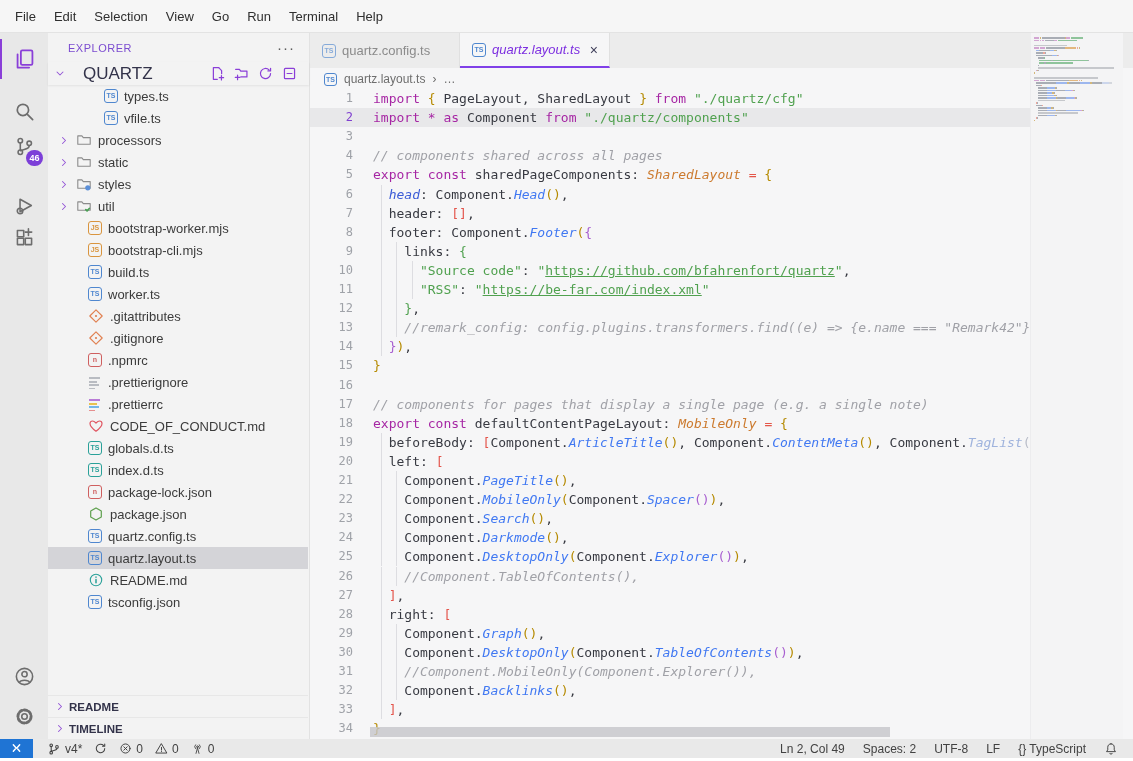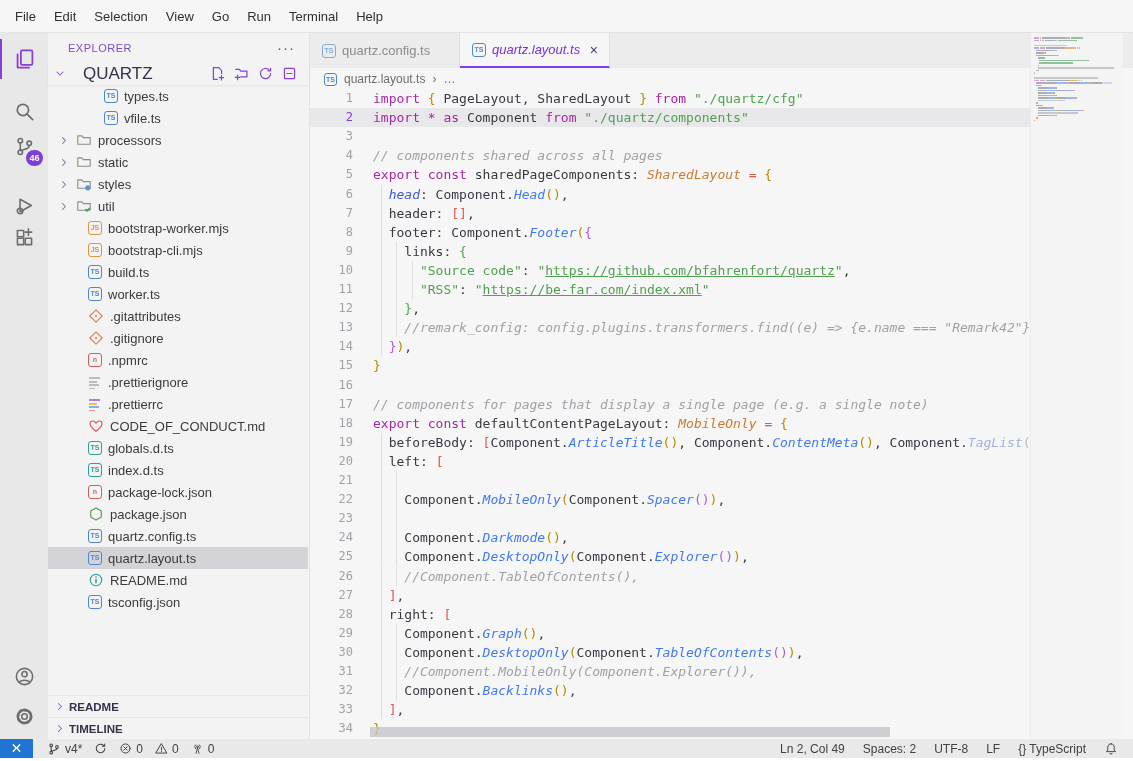--- a/index.html
+++ b/index.html
@@ -490,27 +490,29 @@
       <div class="cl" style="top:324.7px"><span class="tk-kw">export</span><span class="tk-d"> </span><span class="tk-kw">const</span><span class="tk-d"> defaultContentPageLayout: </span><span class="tk-ty">MobileOnly</span><span class="tk-d"> </span><span class="tk-op">=</span><span class="tk-d"> </span><span class="tk-b1">{</span></div>
       <div class="ln" style="top:343.8px">19</div>
       <div class="ig" style="top:343.8px;left:70.8px"></div>
       <div class="cl" style="top:343.8px"><span class="tk-d">  beforeBody: </span><span class="tk-br">[</span><span class="tk-d">Component.</span><span class="tk-fn">ArticleTitle</span><span class="tk-b1">()</span><span class="tk-d">, Component.</span><span class="tk-fn">ContentMeta</span><span class="tk-b1">()</span><span class="tk-d">, Component.</span><span class="tk-fnf">TagList</span><span class="tk-f">()],</span></div>
       <div class="ln" style="top:362.9px">20</div>
       <div class="ig" style="top:362.9px;left:70.8px"></div>
       <div class="cl" style="top:362.9px"><span class="tk-d">  left: </span><span class="tk-br">[</span></div>
       <div class="ln" style="top:382.0px">21</div>
       <div class="ig" style="top:382.0px;left:70.8px"></div>
       <div class="ig" style="top:382.0px;left:86.4px"></div>
+      <div class="cl" style="top:382.0px"><span class="tk-d">    Component.</span><span class="tk-fn">PageTitle</span><span class="tk-b1">()</span><span class="tk-d">,</span></div>
       <div class="ln" style="top:401.1px">22</div>
       <div class="ig" style="top:401.1px;left:70.8px"></div>
       <div class="ig" style="top:401.1px;left:86.4px"></div>
       <div class="cl" style="top:401.1px"><span class="tk-d">    Component.</span><span class="tk-fn">MobileOnly</span><span class="tk-b1">(</span><span class="tk-d">Component.</span><span class="tk-fn">Spacer</span><span class="tk-b2">()</span><span class="tk-b1">)</span><span class="tk-d">,</span></div>
       <div class="ln" style="top:420.2px">23</div>
       <div class="ig" style="top:420.2px;left:70.8px"></div>
       <div class="ig" style="top:420.2px;left:86.4px"></div>
+      <div class="cl" style="top:420.2px"><span class="tk-d">    Component.</span><span class="tk-fn">Search</span><span class="tk-b1">()</span><span class="tk-d">,</span></div>
       <div class="ln" style="top:439.3px">24</div>
       <div class="ig" style="top:439.3px;left:70.8px"></div>
       <div class="ig" style="top:439.3px;left:86.4px"></div>
       <div class="cl" style="top:439.3px"><span class="tk-d">    Component.</span><span class="tk-fn">Darkmode</span><span class="tk-b1">()</span><span class="tk-d">,</span></div>
       <div class="ln" style="top:458.4px">25</div>
       <div class="ig" style="top:458.4px;left:70.8px"></div>
       <div class="ig" style="top:458.4px;left:86.4px"></div>
       <div class="cl" style="top:458.4px"><span class="tk-d">    Component.</span><span class="tk-fn">DesktopOnly</span><span class="tk-b1">(</span><span class="tk-d">Component.</span><span class="tk-fn">Explorer</span><span class="tk-b2">()</span><span class="tk-b1">)</span><span class="tk-d">,</span></div>
       <div class="ln" style="top:477.5px">26</div>
       <div class="ig" style="top:477.5px;left:70.8px"></div>

